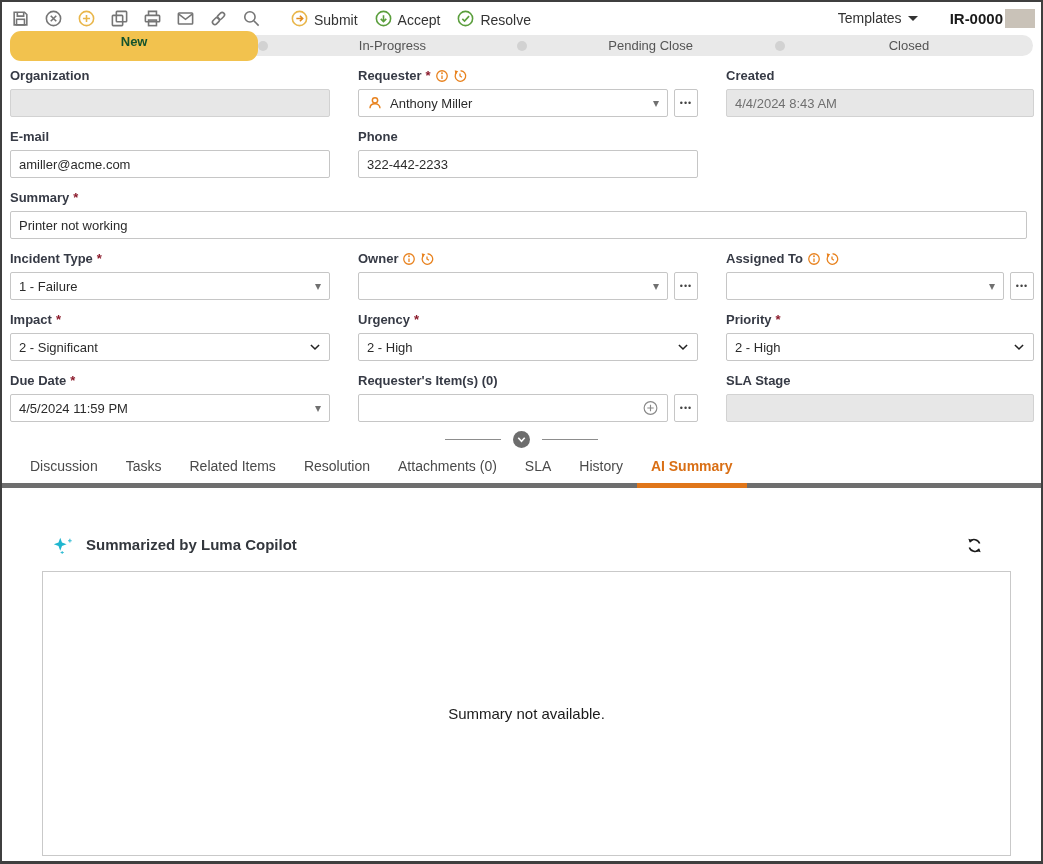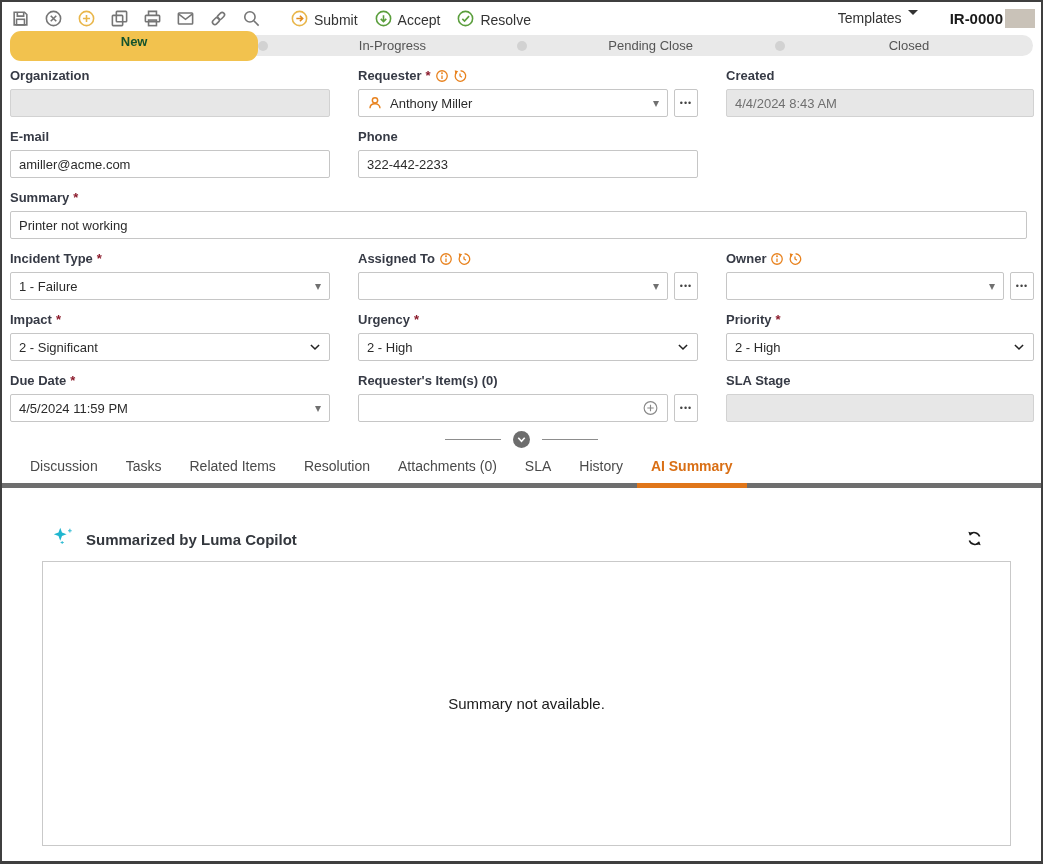--- a/index.html
+++ b/index.html
@@ -6,21 +6,21 @@
   .page{width:1043px;height:864px;box-sizing:border-box;border:2px solid #3f3f3f;border-bottom-width:3px;background:#fff;overflow:hidden;}
 
   
   .toolbar{height:28px;display:flex;align-items:center;padding:2px 6px 0 8px;}
   .ico-btn{width:20px;height:20px;margin-right:13px;display:flex;align-items:center;justify-content:center;background:none;border:none;padding:0;cursor:pointer;}
   .ico-btn svg{width:19px;height:19px;}
   .action-btn{display:flex;align-items:flex-end;gap:5px;background:none;border:none;padding:0;margin-left:16px;cursor:pointer;font-family:inherit;}
   .action-btn svg{width:19px;height:19px;}
   .action-btn .albl{font-size:14px;color:#333;}
   .toolbar-right{margin-left:auto;display:flex;align-items:center;}
-  .templates{display:flex;gap:6px;font-size:14px;color:#333;background:none;border:none;cursor:pointer;font-family:inherit;}
+  .templates{display:flex;align-items:center;gap:6px;font-size:14px;color:#333;background:none;border:none;cursor:pointer;font-family:inherit;}
   .caret-down{width:0;height:0;border-left:5px solid transparent;border-right:5px solid transparent;border-top:5px solid #333;}
   .record-id{font-size:15px;font-weight:700;color:#1a1a1a;margin-left:26px;}
   .redaction{display:inline-block;width:30px;height:19px;background:#c9c2b8;margin-left:2px;vertical-align:middle;}
 
   
   .statusbar{margin:3px 8px 0 8px;height:21px;background:#e9e9e9;border-radius:11px;display:flex;align-items:center;}
   .stage{flex:1;text-align:center;font-size:13px;color:#555;line-height:21px;cursor:default;}
   .stage.active{background:#f2c24e;border-radius:11px;font-weight:700;color:#14532d;height:30px;}
   .dot{width:10px;height:10px;border-radius:50%;background:#d2d2d2;flex:0 0 auto;}
 
@@ -53,21 +53,21 @@
   .ccirc svg{width:11px;height:11px;}
 
   
   .tabs{display:flex;margin:10px 0 0 14px;}
   .tab{position:relative;padding:0 14px 9px 14px;font-size:14px;color:#4a4a4a;font-weight:500;cursor:pointer;white-space:nowrap;}
   .tab.active{color:#d96f15;font-weight:700;}
   .tab.active::after{content:"";position:absolute;left:0;right:0;bottom:-5px;height:5px;background:#e0761a;z-index:2;}
   .tabbar{height:5px;background:#6e6e6e;position:relative;}
 
   
-  .ai-head{display:flex;align-items:flex-end;margin-top:38px;padding-left:50px;padding-right:57px;}
+  .ai-head{display:flex;align-items:flex-start;margin-top:48px;padding-left:50px;padding-right:57px;}
   .ai-spark{display:flex;margin-right:12px;}
   .ai-spark svg{width:22px;height:22px;}
   .ai-title{font-size:15px;font-weight:700;color:#33373d;}
   .ai-refresh{margin-left:auto;background:none;border:none;padding:0;cursor:pointer;display:flex;}
   .ai-refresh svg{width:19px;height:19px;}
   .ai-box{box-sizing:border-box;margin:13px 30px 0 40px;height:285px;border:1px solid #c9c9c9;background:#fff;display:flex;align-items:center;justify-content:center;}
   .ai-empty{font-size:15px;color:#1a1a1a;}
 </style>
 </head>
 <body>
@@ -247,21 +247,21 @@
           <span>Incident Type</span>
             <span class="req">*</span>
         </div>
         <div class="finput combo">
           <span>1 - Failure</span>
           <span class="arrow"></span>
         </div>
       </div>
       <div class="cell">
         <div class="flabel">
-          <span>Assigned To</span>
+          <span>Owner</span>
           <svg viewBox="0 0 24 24" fill="none" stroke="#e8821e" stroke-width="2.2">
               <circle cx="12" cy="12" r="9"></circle>
               <path d="M12 11 v6"></path>
               <circle cx="12" cy="7.2" r="0.6" fill="#e8821e"></circle>
             </svg>
           <svg viewBox="0 0 24 24" fill="none" stroke="#e8821e" stroke-width="2.2">
               <path d="M6.5 5.5 A9 9 0 1 0 13 3"></path>
               <polygon points="3,2 9,4 4,9" fill="#e8821e" stroke="none"></polygon>
               <path d="M12 7.5 V12 l3.3 2.2"></path>
             </svg>
@@ -269,21 +269,21 @@
         <div class="fieldwrap">
           <div class="finput combo">
             <span></span>
             <span class="arrow"></span>
           </div>
           <button class="more-btn"></button>
         </div>
       </div>
       <div class="cell">
         <div class="flabel">
-          <span>Owner</span>
+          <span>Assigned To</span>
           <svg viewBox="0 0 24 24" fill="none" stroke="#e8821e" stroke-width="2.2">
               <circle cx="12" cy="12" r="9"></circle>
               <path d="M12 11 v6"></path>
               <circle cx="12" cy="7.2" r="0.6" fill="#e8821e"></circle>
             </svg>
           <svg viewBox="0 0 24 24" fill="none" stroke="#e8821e" stroke-width="2.2">
               <path d="M6.5 5.5 A9 9 0 1 0 13 3"></path>
               <polygon points="3,2 9,4 4,9" fill="#e8821e" stroke="none"></polygon>
               <path d="M12 7.5 V12 l3.3 2.2"></path>
             </svg>

